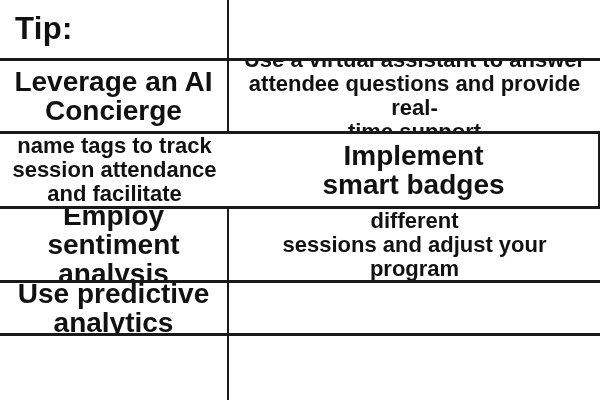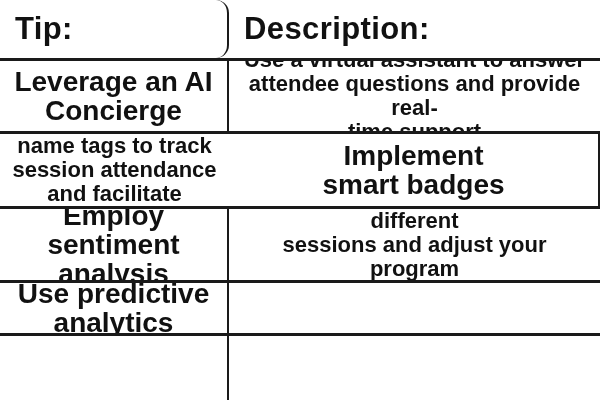--- a/index.html
+++ b/index.html
@@ -36,21 +36,20 @@
     overflow: hidden;
   }
   .tip-col { border-right: 2px solid #1a1a1a; }
   .header-cell {
     justify-content: flex-start;
     text-align: left;
     font-size: 31px;
     font-weight: 700;
     letter-spacing: 0.4px;
     padding-left: 15px;
-    border-radius: 13px;
   }
   .tip-text {
     font-size: 28px;
     font-weight: 700;
     line-height: 29px;
     padding: 8px 6px;
   }
   .desc-text {
     font-size: 22px;
     font-weight: 700;
@@ -58,21 +57,20 @@
     padding: 0 10px;
   }
 </style>
 </head>
 <body>
 
 <div class="table">
 
   <div class="row row-header">
     <div class="cell tip-col header-cell">Tip:</div>
-    <div class="cell header-cell">Description:</div>
   </div>
 
   <div class="row row-1">
     <div class="cell tip-col tip-text">Leverage an AI
 Concierge</div>
     <div class="cell desc-text">Use a virtual assistant to answer
 attendee questions and provide real-
 time support</div>
   </div>
 

